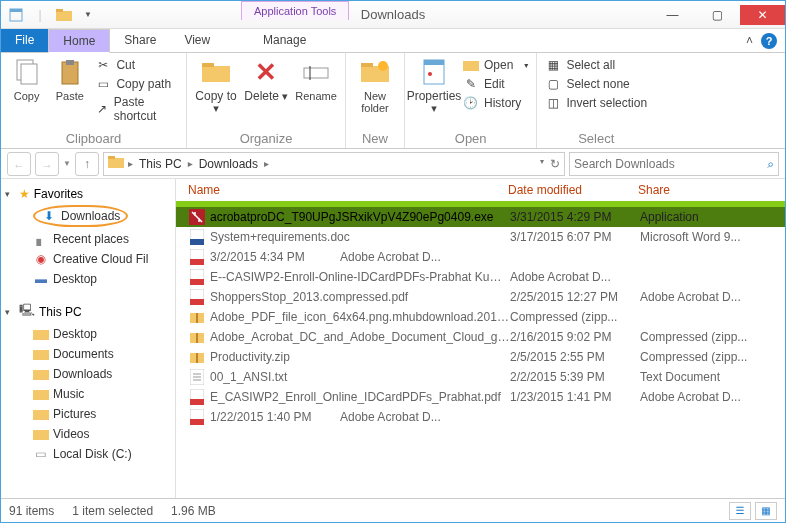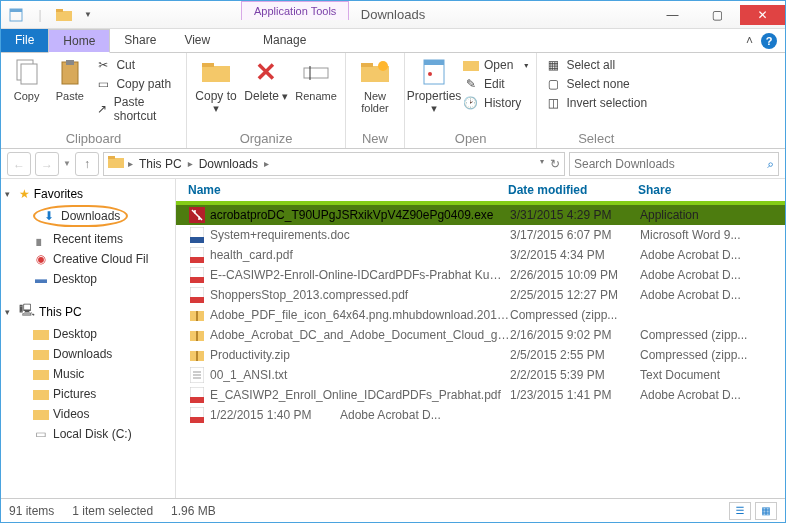--- a/index.html
+++ b/index.html
@@ -45,21 +45,21 @@
 .content { flex: 1; display: flex; overflow: hidden; }
 .sidebar { width: 175px; border-right: 1px solid #e0e0e0; padding: 6px 0; overflow:hidden; }
 .tree-item { display:flex; align-items:center; gap:4px; padding: 2px 0 2px 14px; color:#333; }
 .tree-item.sub { padding-left: 32px; }
 .tree-item .ico { width:16px; height:16px; display:flex; align-items:center; justify-content:center; }
 .highlight-ring { border: 2px solid #f29a2e; border-radius: 50% / 60%; padding: 1px 6px; display:inline-flex; align-items:center; gap:4px; }
 .tree-header { display:flex; align-items:center; gap:4px; padding:2px 0 2px 4px; font-size:12px; }
 .tree-header .caret { width:10px; color:#555; font-size:9px;}
 
 .filelist { flex:1; display:flex; flex-direction:column; overflow:hidden; }
-.columns { display:flex; border-bottom: 4px solid #84cc16; padding: 4px 0 4px 12px; color:#0369a1; font-size:12px;font-weight:bold;}
+.columns { display:flex; border-bottom: 6px solid #84cc16; padding: 4px 0 4px 12px; color:#c2410c; font-size:12px;}
 .col-name { flex: 0 0 320px; }
 .col-date { flex: 0 0 130px; }
 .col-type { flex: 1; }
 .rows { flex:1; overflow:auto; }
 .row { display:flex; align-items:center; padding: 2px 0 2px 12px; color:#666; font-size:12px; height:20px; }
 .row.selected { background:#4d7c0f; color:#222; }
 .row .ico { width:18px; height:16px; display:flex; align-items:center; justify-content:center; margin-right:4px; }
 .row .c-name { flex:0 0 300px; white-space:nowrap; overflow:hidden; text-overflow:ellipsis; }
 .row .c-date { flex:0 0 130px; }
 .row .c-type { flex:1; white-space:nowrap; overflow:hidden; text-overflow:ellipsis; }
@@ -287,21 +287,21 @@
         <span>Favorites</span>
       </div>
     <div class="tree-item sub">
         <span class="highlight-ring">
           <span class="ico" style="color:#1979ca">⬇</span>
           <span>Downloads</span>
         </span>
       </div>
     <div class="tree-item sub">
         <span class="ico" style="color:#888">▖</span>
-        <span>Recent items</span>
+        <span>Recent places</span>
       </div>
     <div class="tree-item sub">
         <span class="ico" style="color:#d73a3a">◉</span>
         <span>Creative Cloud Fil</span>
       </div>
     <div class="tree-item sub">
         <span class="ico" style="color:#4a7abc">▬</span>
         <span>Desktop</span>
       </div>
     <div style="height:10px"></div>
@@ -310,20 +310,28 @@
         <span class="ico" style="color:#555">🖳</span>
         <span>This PC</span>
       </div>
     <div class="tree-item sub">
         <span class="ico">
           <svg class="folder-sm">
             <rect x="0" y="3" width="16" height="10" fill="#f4c869"></rect>
           </svg>
         </span>
         <span>Desktop</span>
+      </div>
+    <div class="tree-item sub">
+        <span class="ico">
+          <svg class="folder-sm">
+            <rect x="0" y="3" width="16" height="10" fill="#f4c869"></rect>
+          </svg>
+        </span>
+        <span>Documents</span>
       </div>
     <div class="tree-item sub">
         <span class="ico">
           <svg class="folder-sm">
             <rect x="0" y="3" width="16" height="10" fill="#f4c869"></rect>
           </svg>
         </span>
         <span>Downloads</span>
       </div>
     <div class="tree-item sub">
@@ -385,33 +393,31 @@
           <span class="c-date">3/17/2015 6:07 PM</span>
           <span class="c-type">Microsoft Word 9...</span>
         </div>
         <div class="row">
           <span class="ico">
             <svg width="14" height="16">
               <rect width="14" height="16" fill="#fff" stroke="#ccc"></rect>
               <rect x="0" y="10" width="14" height="6" fill="#d73a3a"></rect>
             </svg>
           </span>
-          <span class="c-name">health_card.pdf</span>
           <span class="c-date">3/2/2015 4:34 PM</span>
           <span class="c-type">Adobe Acrobat D...</span>
         </div>
         <div class="row">
           <span class="ico">
             <svg width="14" height="16">
               <rect width="14" height="16" fill="#fff" stroke="#ccc"></rect>
               <rect x="0" y="10" width="14" height="6" fill="#d73a3a"></rect>
             </svg>
           </span>
           <span class="c-name">E--CASIWP2-Enroll-Online-IDCardPDFs-Prabhat Kuma...</span>
-          <span class="c-date">2/26/2015 10:09 PM</span>
           <span class="c-type">Adobe Acrobat D...</span>
         </div>
         <div class="row">
           <span class="ico">
             <svg width="14" height="16">
               <rect width="14" height="16" fill="#fff" stroke="#ccc"></rect>
               <rect x="0" y="10" width="14" height="6" fill="#d73a3a"></rect>
             </svg>
           </span>
           <span class="c-name">ShoppersStop_2013.compressed.pdf</span>

